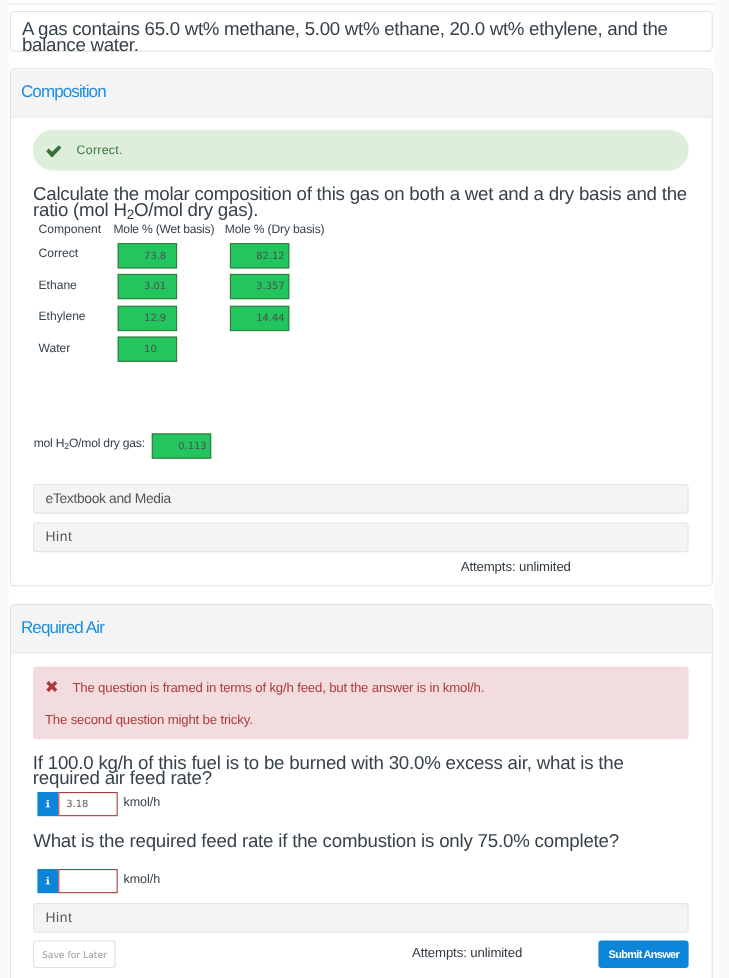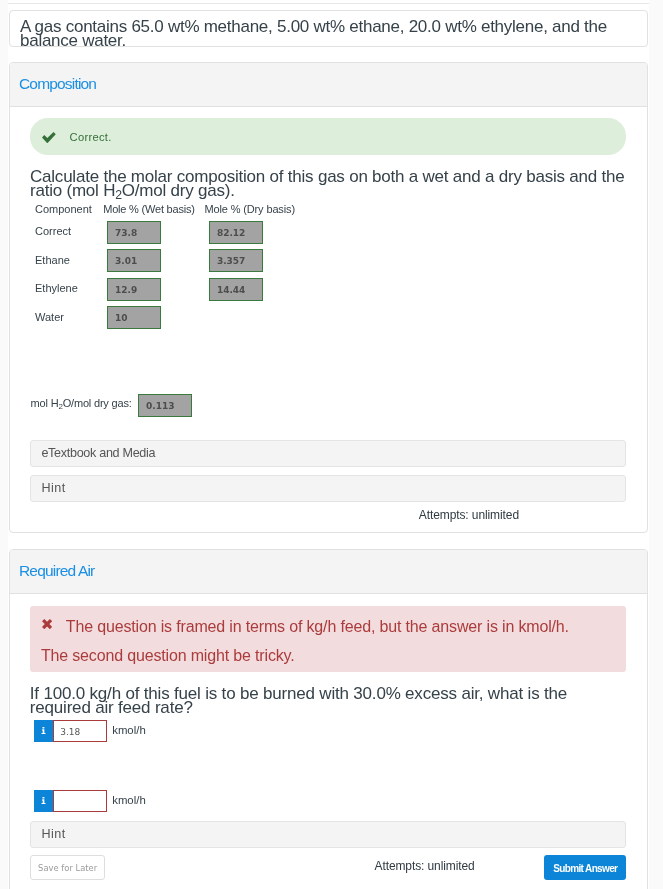--- a/index.html
+++ b/index.html
@@ -13,27 +13,27 @@
   .card{position:absolute;box-sizing:border-box;border:1px solid #e1e1e1;border-radius:4px;background:#fff;}
   .card-head{position:absolute;box-sizing:border-box;left:0;top:0;right:0;
              background:#f4f4f4;border-bottom:1px solid #e1e1e1;border-radius:3px 3px 0 0;}
   .card-title{position:absolute;color:#1a8fe3;font-size:15.5px;letter-spacing:-0.82px;}
 
   .stem{position:absolute;color:#36424a;font-size:17px;line-height:14px;letter-spacing:-0.26px;}
 
   .alert{position:absolute;box-sizing:border-box;border-radius:3px;}
   .alert-ok{background:#ddeeda;}
   .alert-bad{background:#f3dcde;}
-  .alert-txt{position:absolute;font-size:16px;letter-spacing:-0.16px;}
+  .alert-txt{position:absolute;font-size:12px;letter-spacing:-0.16px;}
 
   .lbl{position:absolute;color:#36424a;font-size:11px;}
 
   .ibox{position:absolute;box-sizing:border-box;font-family:"DejaVu Sans",sans-serif;
         font-size:9px;color:#4d4d4d;display:flex;align-items:center;}
-  .ibox-ok{border:1.7px solid #3a7a3c;background:#a3a3a3;padding-left:7px;padding-top:1.5px;font-weight:bold;}
+  .ibox-ok{border:1.7px solid #3a7a3c;background:#22c55e;padding-left:23px;padding-top:1.5px;}
   .ibox-bad{border:1px solid #a93b3b;background:#ffffff;padding-left:6.4px;padding-top:2.4px;color:#575757;}
 
   .bar{position:absolute;box-sizing:border-box;background:#f4f4f4;border:1px solid #e4e4e4;
        border-radius:3px;}
   .bar-txt{position:absolute;color:#555;font-size:12.6px;letter-spacing:-0.2px;}
 
   .attempts{position:absolute;color:#2f3a42;font-size:12px;font-weight:400;letter-spacing:-0.1px;text-align:center;}
 
   .btn-blue{position:absolute;box-sizing:border-box;background:#0c85d8;border-radius:3px;
             color:#fff;font-size:10px;font-weight:bold;letter-spacing:-0.64px;display:flex;align-items:center;justify-content:center;padding-top:1px;padding-left:1px;}
@@ -117,20 +117,21 @@
     <div class="stem" style="left:19.8px;top:137.2px;width:600px;letter-spacing:-0.19px;">If 100.0 kg/h of this fuel is to be burned with 30.0% excess air, what is the required air feed rate?</div>
 
     <div class="infobtn" style="left:24.2px;top:169.6px;width:18.7px;height:22.2px;">
       <svg width="5.0" height="7.4" viewBox="0 0 5.0 7.4">
         <path d="M1.5 0 H3.4 V1.5 H1.5 Z M1.3 2.25 H3.35 V6.1 H4.35 L4.75 7.4 H0.25 L0.65 6.1 H1.7 V3.45 H0.9 Z" fill="#ffffff"></path>
       </svg>
     </div>
     <div class="ibox ibox-bad" style="left:42.9px;top:169.6px;width:54.3px;height:22.2px;">3.18</div>
     <div class="lbl" style="left:102.2px;top:174.4px;font-size:11.4px;">kmol/h</div>
 
+    <div class="stem" style="left:20.2px;top:208.4px;width:600px;letter-spacing:-0.19px;">What is the required feed rate if the combustion is only 75.0% complete?</div>
 
     <div class="infobtn" style="left:24.2px;top:239.6px;width:18.7px;height:22.2px;">
       <svg width="5.0" height="7.4" viewBox="0 0 5.0 7.4">
         <path d="M1.5 0 H3.4 V1.5 H1.5 Z M1.3 2.25 H3.35 V6.1 H4.35 L4.75 7.4 H0.25 L0.65 6.1 H1.7 V3.45 H0.9 Z" fill="#ffffff"></path>
       </svg>
     </div>
     <div class="ibox ibox-bad" style="left:42.9px;top:239.6px;width:54.3px;height:22.2px;"></div>
     <div class="lbl" style="left:102.2px;top:244.4px;font-size:11.4px;">kmol/h</div>
 
     <div class="bar" style="left:20px;top:270.5px;width:596px;height:27px;">

